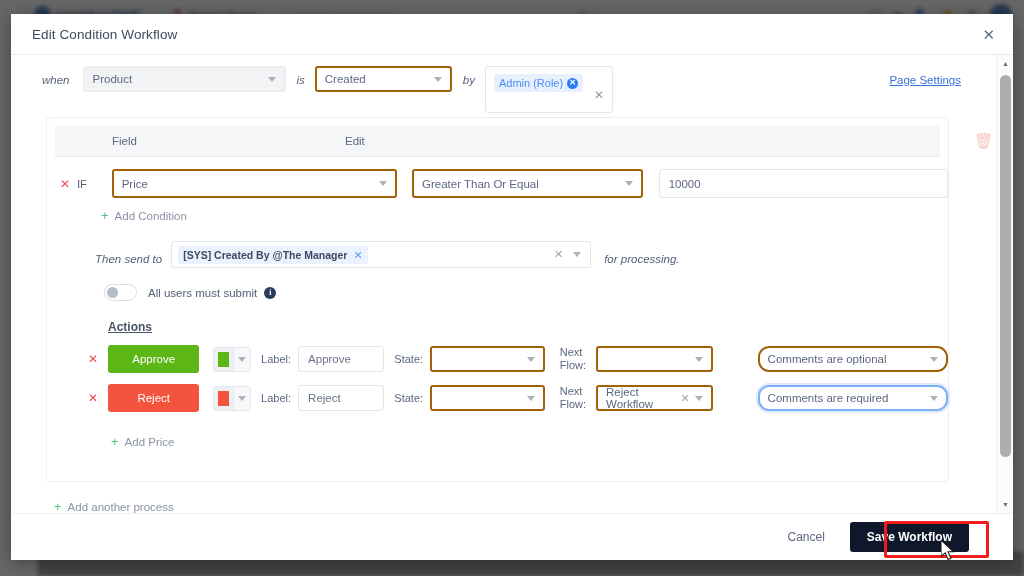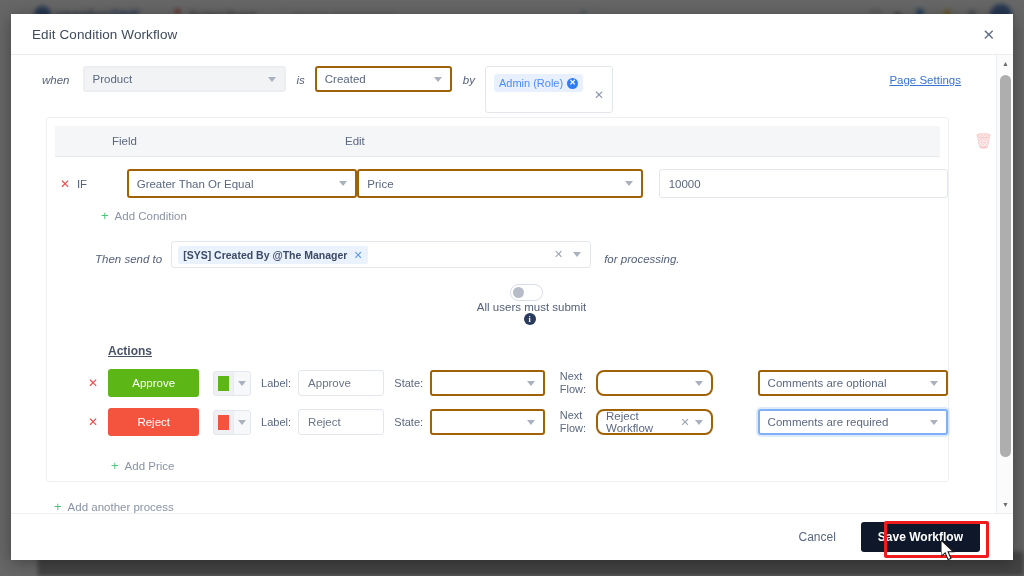--- a/index.html
+++ b/index.html
@@ -251,21 +251,20 @@
   }
   .chip2 .x { color: #5b9bf8; font-weight: normal; font-size: 11px; }
   #sendto-clear { position: absolute; right: 27px; color: #9aa3b3; font-size: 11px; }
   #sendto-caret { position: absolute; right: 9px; }
   #for-processing { margin-left: 13px; }
 
   
   #toggle-row {
     display: flex; align-items: center;
     margin: 16px 0 0 57px;
-    flex-direction: column;
   }
   #toggle {
     width: 33px; height: 17px; border-radius: 9px;
     border: 1px solid #d8dce4; background: #fff;
     position: relative; cursor: pointer;
   }
   #toggle .knob {
     position: absolute; left: 2px; top: 2px;
     width: 11px; height: 11px; border-radius: 50%;
     background: #b7bdc8;
@@ -311,38 +310,38 @@
     border: 1px solid #e3e6ec; border-radius: 3px; background: #fff;
     height: 26px; display: flex; align-items: center;
     padding: 0 9px; font-size: 11.5px; color: #6a7487;
   }
   .act-label-input { width: 90px; margin-left: 7px; }
   .act-state { width: 120px; margin-left: 7px; }
   .nextflow-lbl {
     font-size: 11px; color: #5b6781; margin-left: 15px;
     width: 32px; line-height: 13px;
   }
-  .act-nextflow { width: 122px; margin-left: 6px; border-radius: 8px; }
-  .act-comments { width: 200px; margin-left: 45px; }
+  .act-nextflow { width: 122px; margin-left: 6px; }
+  .act-comments { width: 200px; margin-left: 45px; border-radius: 11px; }
   .act-comments.focused {
     border-color: #7fb0f5;
     box-shadow: 0 0 0 2px rgba(127,176,245,.25);
   }
   .inline-x { color: #9aa3b3; font-size: 11px; margin-left: auto; margin-right: 5px; }
 
   #add-action { margin: 23px 0 0 64px; }
 
   #add-process { margin: 18px 0 0 43px; }
 
   
   #modal-footer {
     height: 47px; flex: 0 0 47px;
     border-top: 1px solid #edeff2;
     display: flex; align-items: center; justify-content: flex-end;
-    padding-right: 33px; gap: 13px;
+    padding-right: 44px; gap: 13px;
     position: relative;
   }
   #cancel-btn {
     font-size: 12px; color: #5b6781;
     padding: 7px 12px; cursor: pointer;
   }
   #save-btn {
     background: #2f7ff0; color: #fff;
     font-size: 12px; font-weight: bold;
     padding: 8px 17px; border-radius: 3px;
@@ -443,26 +442,26 @@
         
         <div id="cond-head">
           <div class="c1">Field</div>
           <div class="c3">Edit</div>
         </div>
 
         
         <div id="cond-row">
           <span class="x-del">✕</span>
           <span class="if-lbl">IF</span>
+          <div class="sel" id="cond-field">
+            <span>Price</span>
+            <span class="caret"></span>
+          </div>
           <div class="sel" id="cond-op">
             <span>Greater Than Or Equal</span>
-            <span class="caret"></span>
-          </div>
-          <div class="sel" id="cond-field">
-            <span>Price</span>
             <span class="caret"></span>
           </div>
           <div id="cond-val">
             <span>10000</span>
           </div>
         </div>
 
         <div class="add-link" id="add-condition">
           <span class="plus">+</span>
           <span>Add Condition</span>

